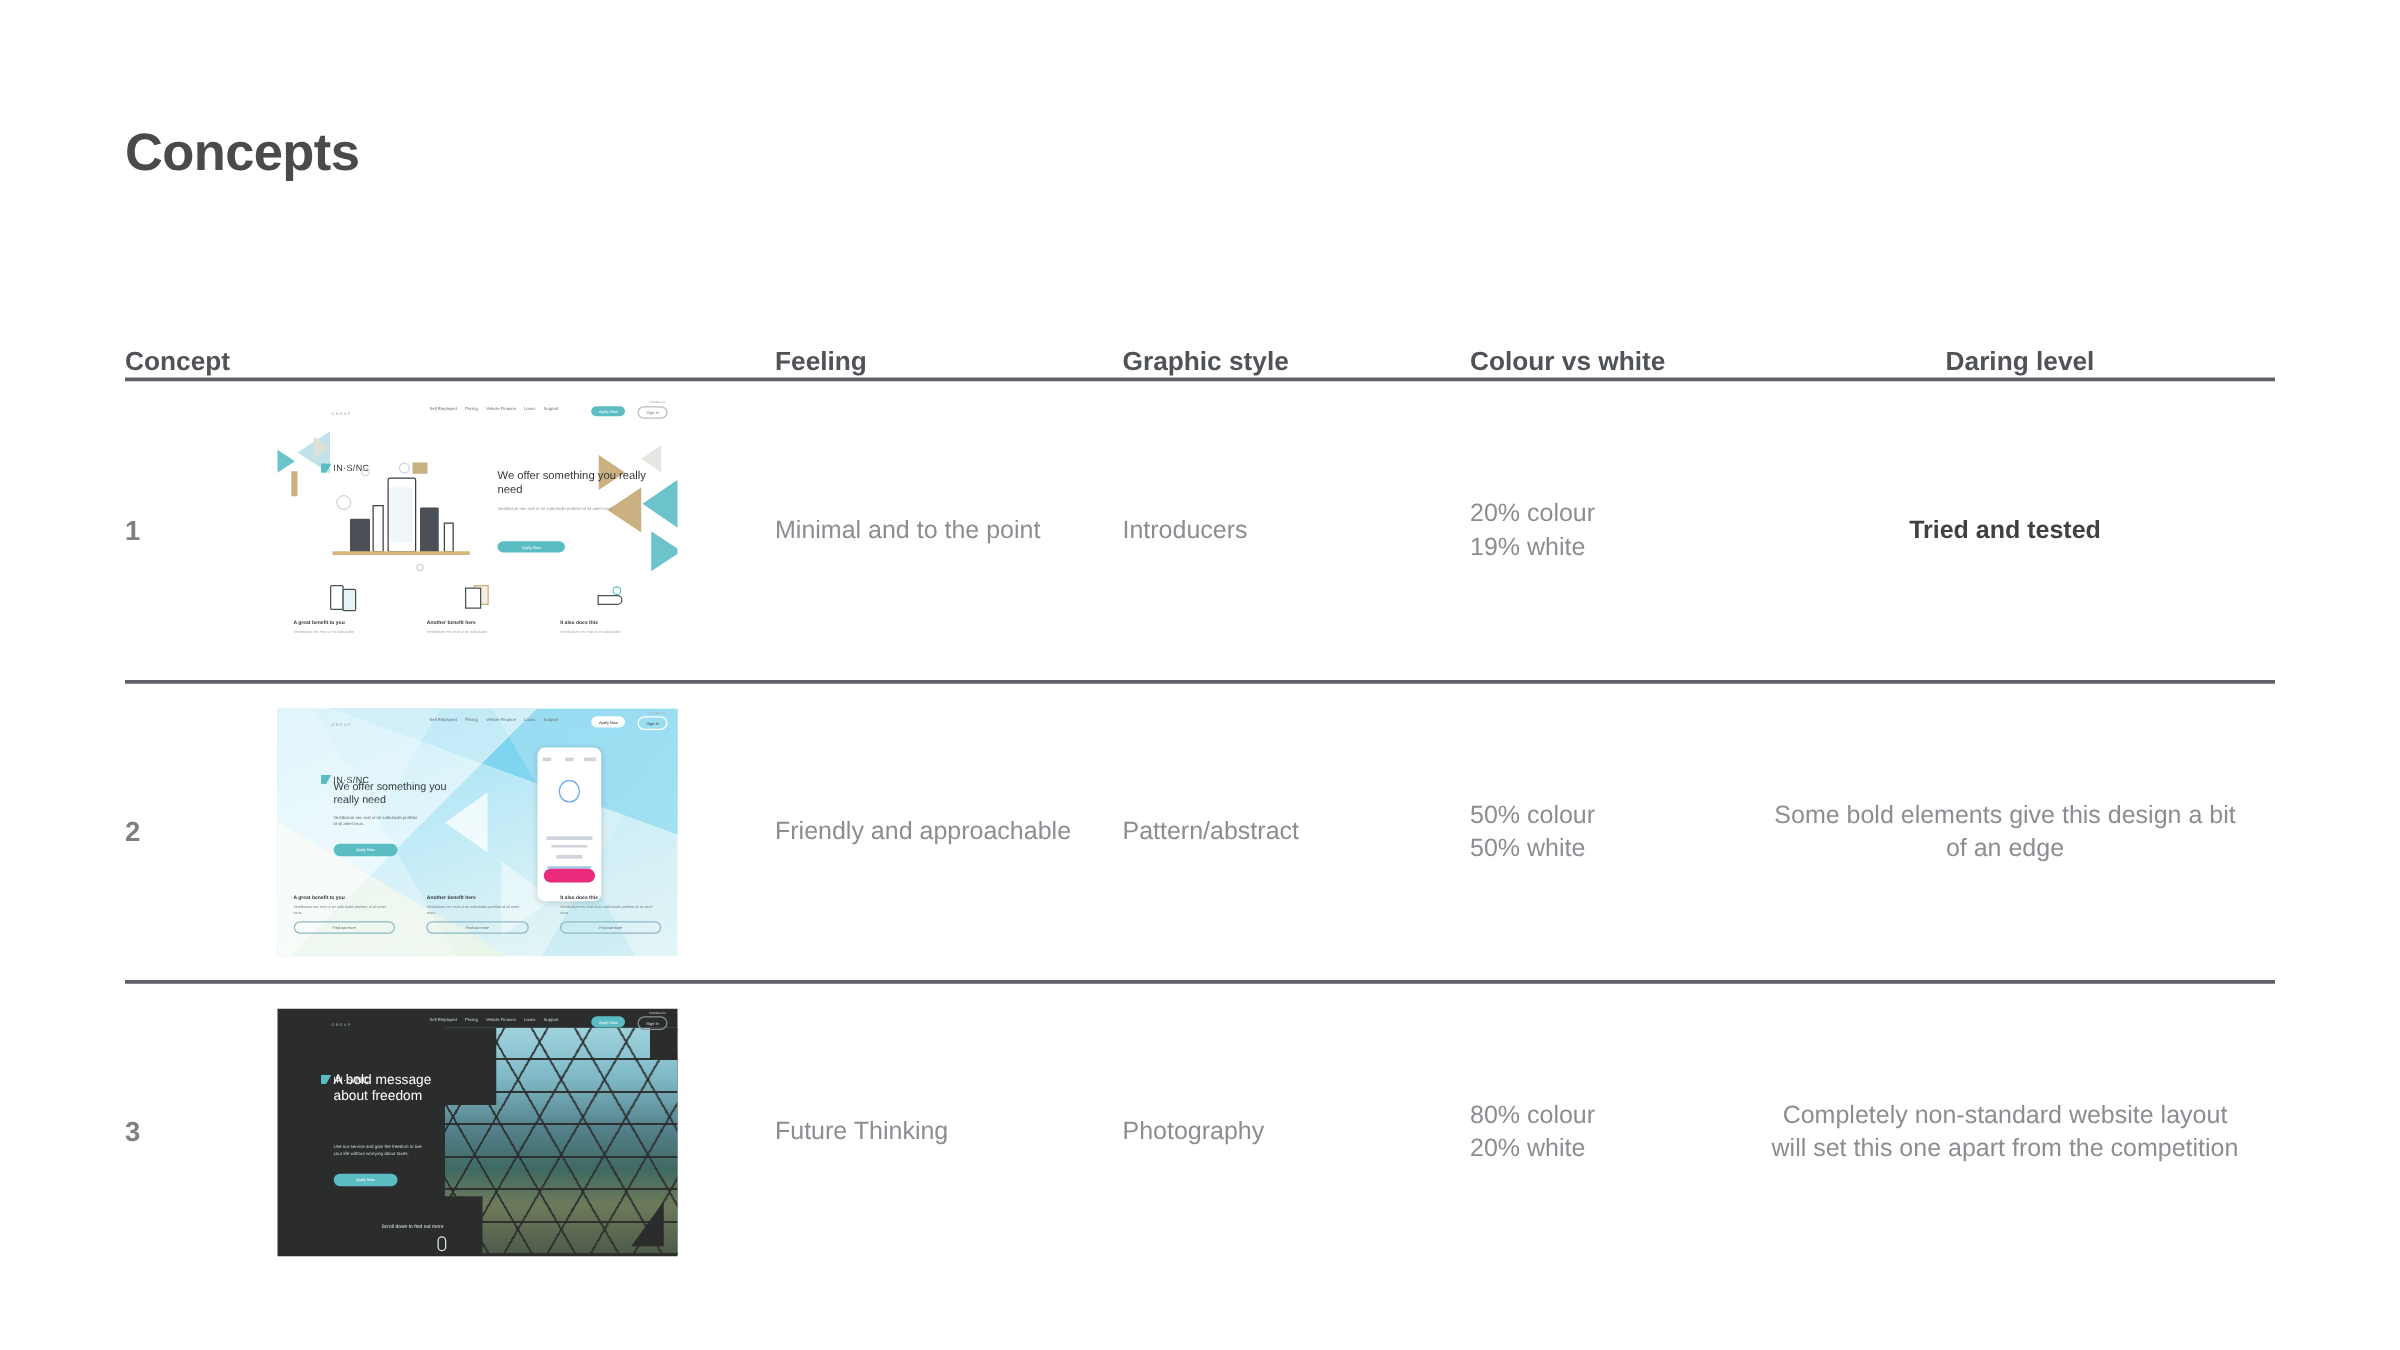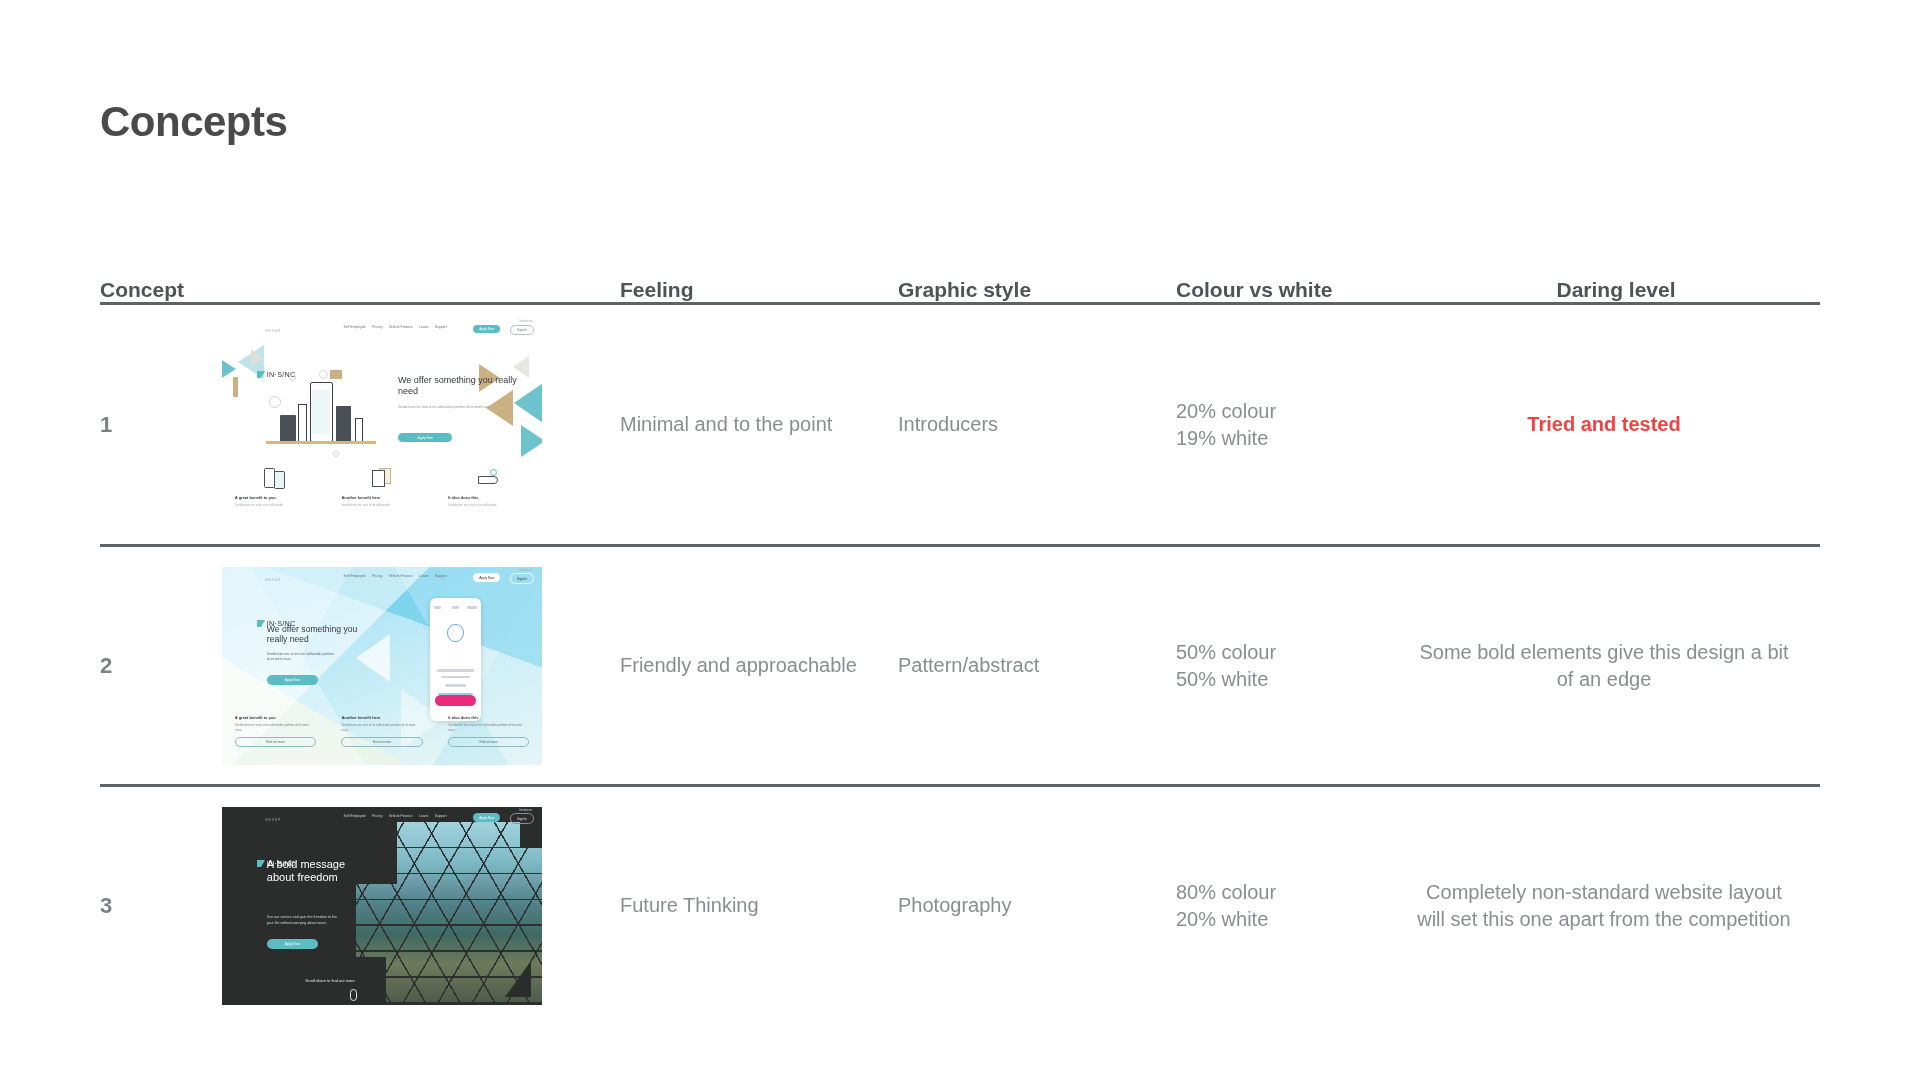--- a/index.html
+++ b/index.html
@@ -35,21 +35,21 @@
 
   .divider { height: 3px; background: #5f6368; width: 100%; }
 
   .trow { display: flex; align-items: center; }
   .r1 { height: 239px; }
   .r2 { height: 237px; }
   .r3 { height: 237px; }
 
   .cell { font-size: 20px; color: #8a8d91; line-height: 1.32; padding-right: 24px; }
   .rownum { font-size: 22px; font-weight: bold; color: #7e8184; }
-  .dare-title { font-size: 20px; font-weight: bold; color: #ef4444; }
+  .dare-title { font-size: 20px; font-weight: bold; color: #404040; }
   .dare-body { font-size: 20px; color: #8a8d91; line-height: 1.34; }
 
   
   .thumb { position: relative; overflow: hidden; background: #fff; }
   .t1 { width: 320px; height: 215px; margin-left: 0px; }
   .t2 { width: 320px; height: 198px; }
   .t3 { width: 320px; height: 198px; }
 
   .mini { position: absolute; inset: 0; }
 

